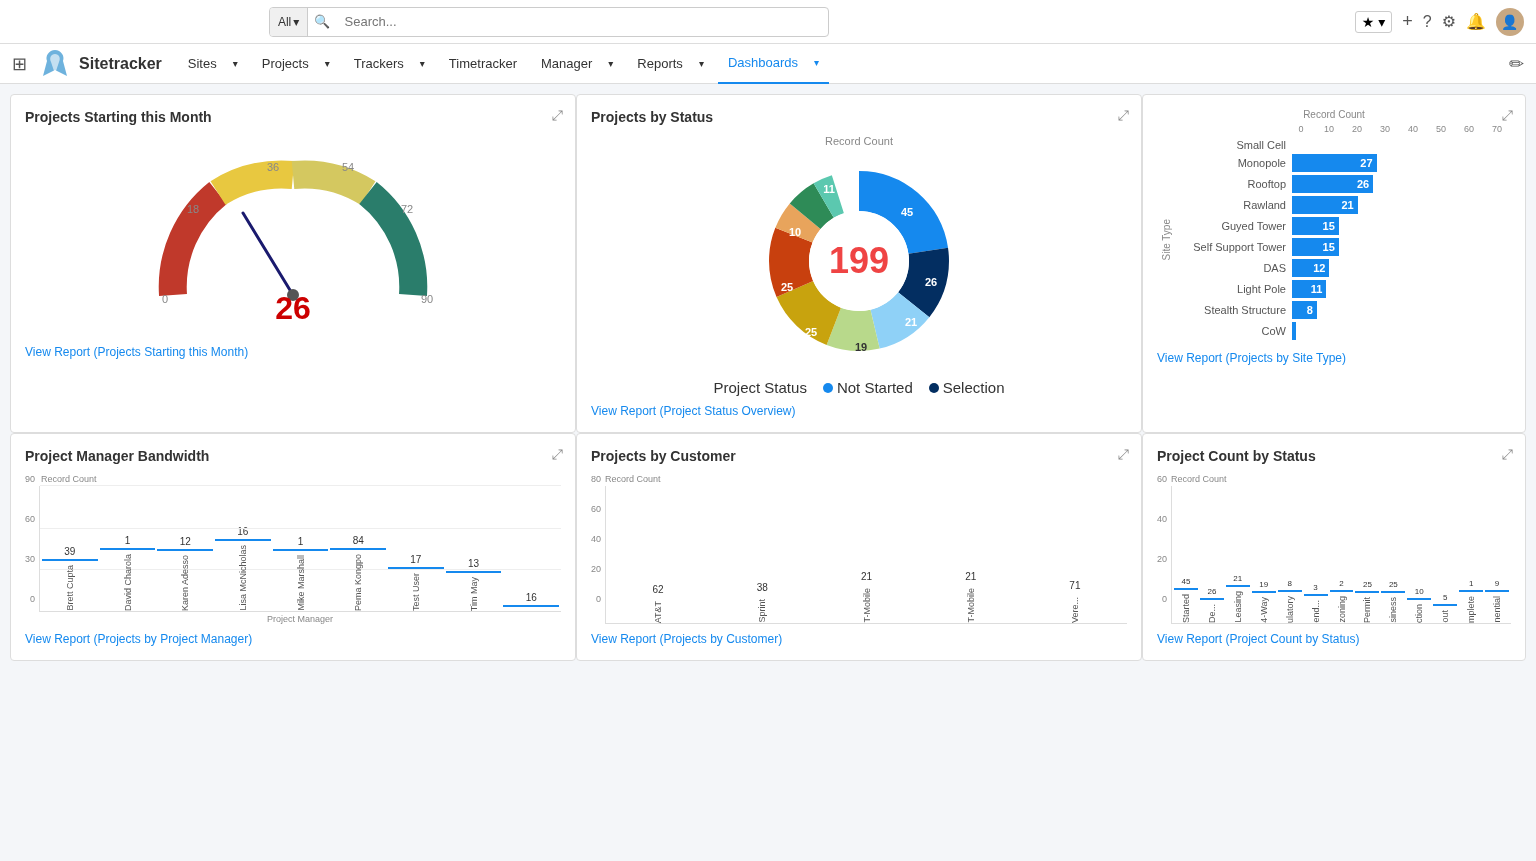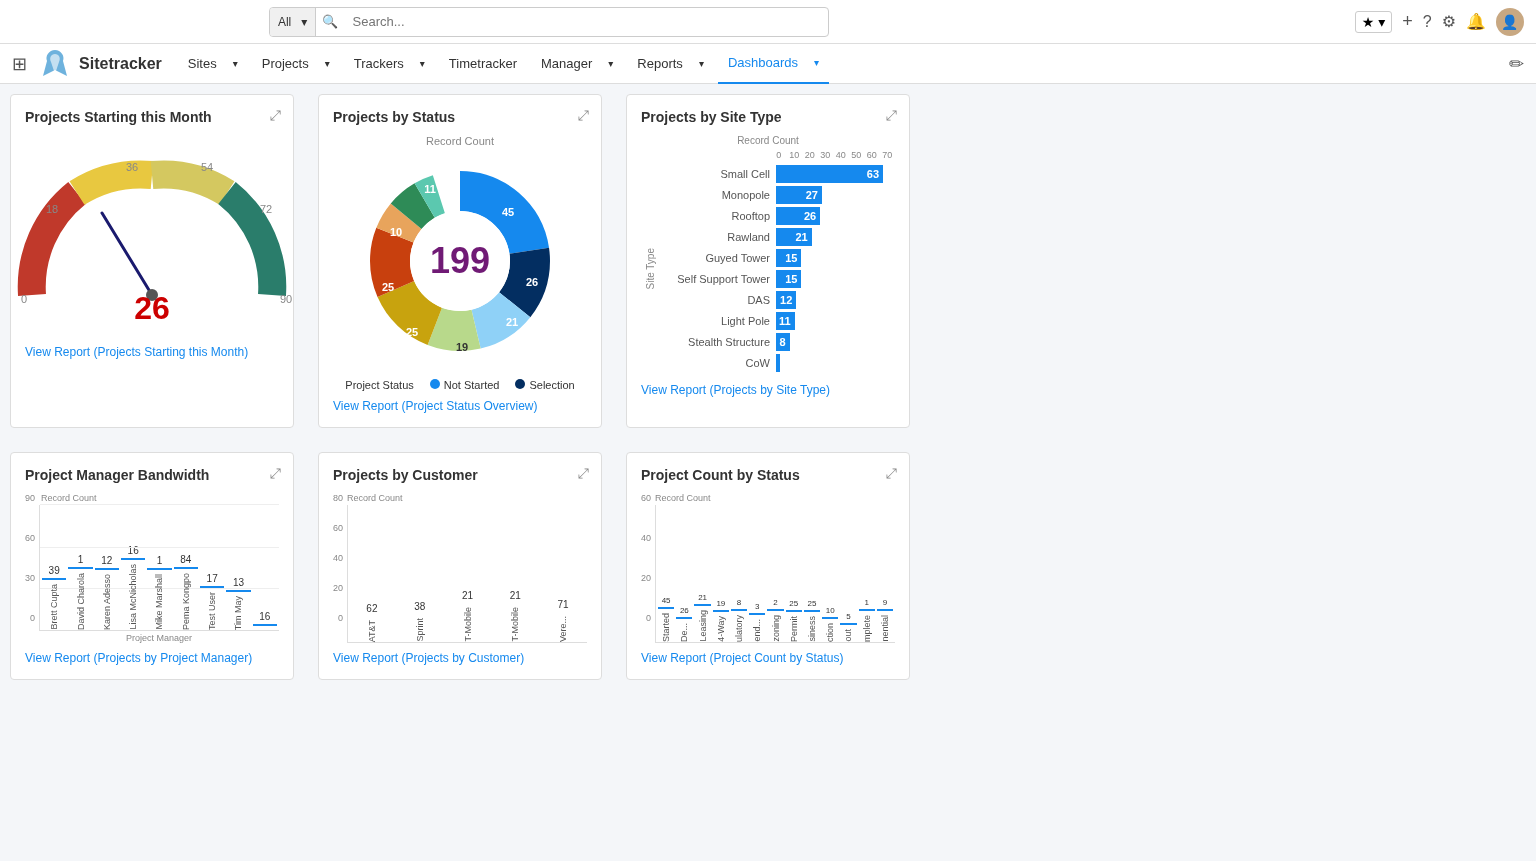--- a/index.html
+++ b/index.html
@@ -26,21 +26,21 @@
       height: 30px;
       overflow: hidden;
     }
     .search-bar .all-dropdown {
       background: #f0f0f0;
       border-right: 1px solid #ccc;
       padding: 0 8px;
       height: 100%;
       display: flex;
       align-items: center;
-      gap: 10px;
+      gap: 2px;
       font-size: 12px;
       cursor: pointer;
     }
     .search-bar input {
       border: none;
       outline: none;
       padding: 0 8px;
       flex: 1;
       font-size: 13px;
     }
@@ -114,23 +114,23 @@
       margin-left: auto;
       font-size: 18px;
       color: #555;
       cursor: pointer;
     }
 
     
     .dashboard {
       padding: 10px;
       display: grid;
-      grid-template-columns: 1fr 1fr 1fr 1fr 1fr;
+      grid-template-columns: 1fr 1fr;
       grid-template-rows: auto auto;
-      gap: 24px;
+      gap: 0;
     }
     .card {
       background: #fff;
       border: 1px solid #ddd;
       border-radius: 4px;
       padding: 14px;
       position: relative;
       overflow: hidden;
     }
     .card-title {
@@ -184,27 +184,27 @@
       position: relative;
       width: 220px;
       height: 220px;
     }
     .donut-center {
       position: absolute;
       top: 50%; left: 50%;
       transform: translate(-50%, -50%);
       font-size: 36px;
       font-weight: bold;
-      color: #701a75;
+      color: #ef4444;
     }
     .donut-legend {
       display: flex;
       gap: 16px;
       margin-top: 8px;
-      font-size: 11px;
+      font-size: 15px;
       align-items: center;
     }
     .legend-dot {
       width: 10px; height: 10px;
       border-radius: 50%;
       display: inline-block;
       margin-right: 4px;
     }
     .hbar-row {
       display: flex;
@@ -391,44 +391,38 @@
       <div class="donut-legend">
         <span>Project Status</span>
         <span><span class="legend-dot" style="background:#1589ee;"></span><span>Not Started</span></span>
         <span><span class="legend-dot" style="background:#032e61;"></span><span>Selection</span></span>
       </div>
     </div>
     <a class="view-report-link">View Report (Project Status Overview)</a>
   </div>
 
   <div class="card card-row1-col3">
-    <div class="card-title">Projects by Site Type</div>
     <span class="card-expand">⤢</span>
     <div style="text-align:center;font-size:10px;color:#888;margin-bottom:4px;">Record Count</div>
 
     <div style="display:flex;margin-left:130px;margin-bottom:2px;gap:0;">
       <span style="font-size:9px;color:#888;width:28px;text-align:center;">0</span>
       <span style="font-size:9px;color:#888;width:28px;text-align:center;">10</span>
       <span style="font-size:9px;color:#888;width:28px;text-align:center;">20</span>
       <span style="font-size:9px;color:#888;width:28px;text-align:center;">30</span>
       <span style="font-size:9px;color:#888;width:28px;text-align:center;">40</span>
       <span style="font-size:9px;color:#888;width:28px;text-align:center;">50</span>
       <span style="font-size:9px;color:#888;width:28px;text-align:center;">60</span>
       <span style="font-size:9px;color:#888;width:28px;text-align:center;">70</span>
     </div>
     <div class="hbar-chart-area">
       <div style="writing-mode:vertical-rl;transform:rotate(180deg);font-size:10px;color:#888;align-self:center;padding-right:4px;">Site Type</div>
       <div style="flex:1;" id="hbar-rows">
           <div class="hbar-row">
     <div class="hbar-label">Small Cell</div>
-    <div class="hbar-track">
-      <div class="hbar-fill" style="width:90.0%;">
-        <span class="hbar-val">63</span>
-      </div>
-    </div>
   </div>
           <div class="hbar-row">
     <div class="hbar-label">Monopole</div>
     <div class="hbar-track">
       <div class="hbar-fill" style="width:38.6%;">
         <span class="hbar-val">27</span>
       </div>
     </div>
   </div>
           <div class="hbar-row">

